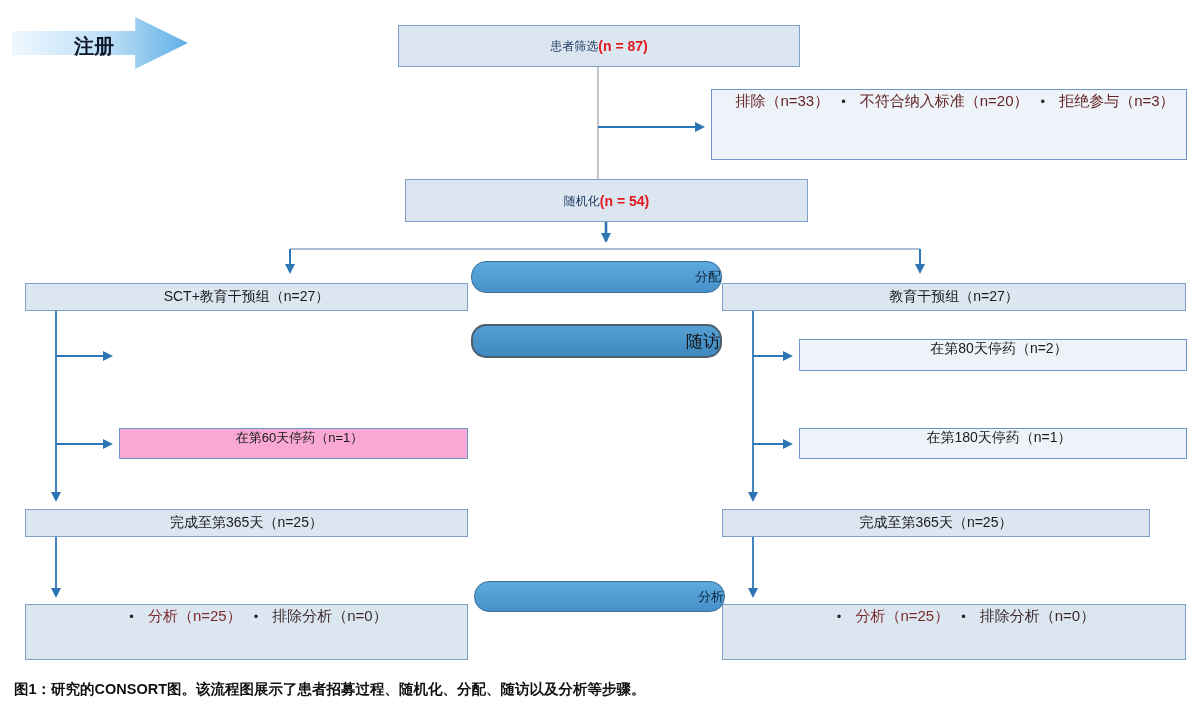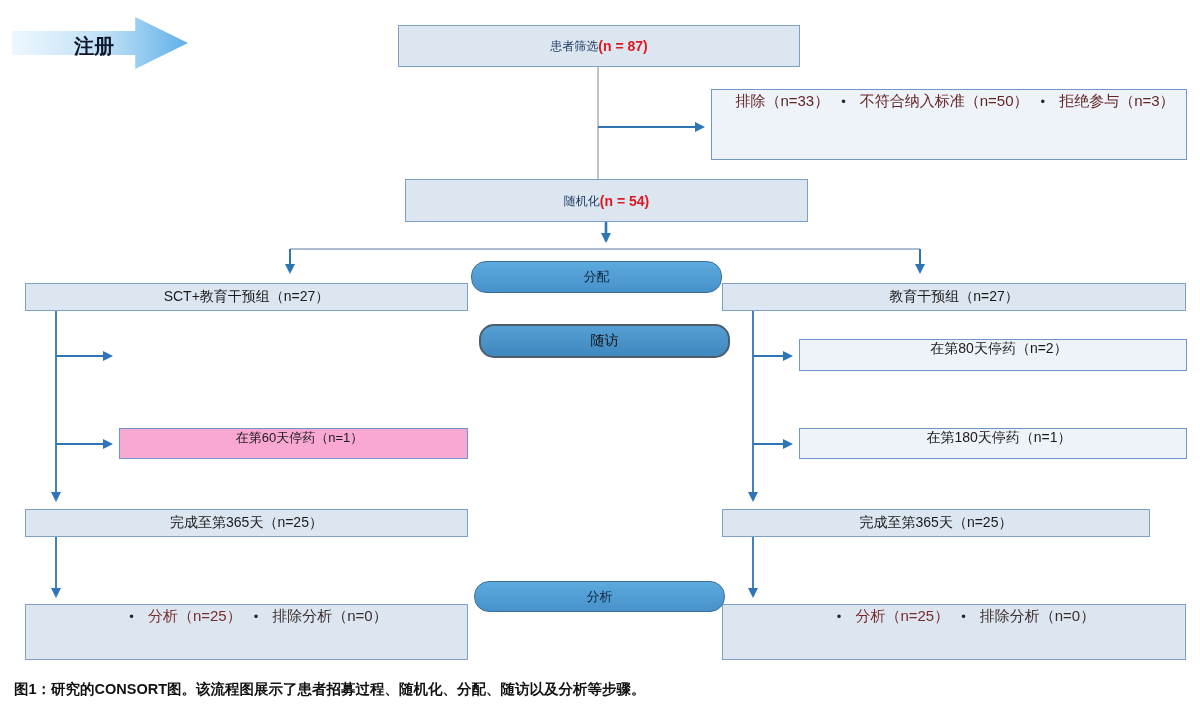--- a/index.html
+++ b/index.html
@@ -30,32 +30,31 @@
 
   .navy-small { color: #17365d; font-size: 12px; line-height: 16px; }
   .red-n { color: #e0181e; font-weight: bold; font-size: 14px; line-height: 18px; }
 
   
   .banner {
     position: absolute;
     border-radius: 15px;
     display: flex;
     align-items: center;
-    justify-content: center;
+    justify-content: flex-end;
     background: linear-gradient(180deg, #5caade 0%, #4791ca 100%);
     border: 1px solid #3d6e96;
     color: #10263d;
     font-size: 13px;
   }
   .banner.follow {
     background: linear-gradient(180deg, #549fd4 0%, #3f88bf 100%);
     border: 2px solid #4e5d6a;
     color: #101010;
-    font-size: 14px;
-    margin-left: 8px;
+    font-size: 17px;
   }
 
   
   .maroon { color: #632423; }
   .bullet-line {
     display: flex;
     align-items: baseline;
     font-size: 15px;
     line-height: 22px;
   }
@@ -132,21 +131,21 @@
   <div id="register-label">注册</div>
 
   <div class="fbox" style="left:398px; top:25px; width:402px; height:42px;">
     <div class="navy-small">患者筛选</div>
     <div class="red-n">(n = 87)</div>
   </div>
 
   <div class="fbox lightfill leftalign" style="left:711px; top:89px; width:476px; height:71px; justify-content:center;">
     <div class="maroon" style="font-size:15px; line-height:22px;">排除（n=33）</div>
     <div class="bullet-line maroon">
-      <span>不符合纳入标准（n=50）</span>
+      <span>不符合纳入标准（n=20）</span>
     </div>
     <div class="bullet-line maroon">
       <span>拒绝参与（n=3）</span>
     </div>
   </div>
 
   <div class="fbox" style="left:405px; top:179px; width:403px; height:43px;">
     <div class="navy-small">随机化</div>
     <div class="red-n">(n = 54)</div>
   </div>

